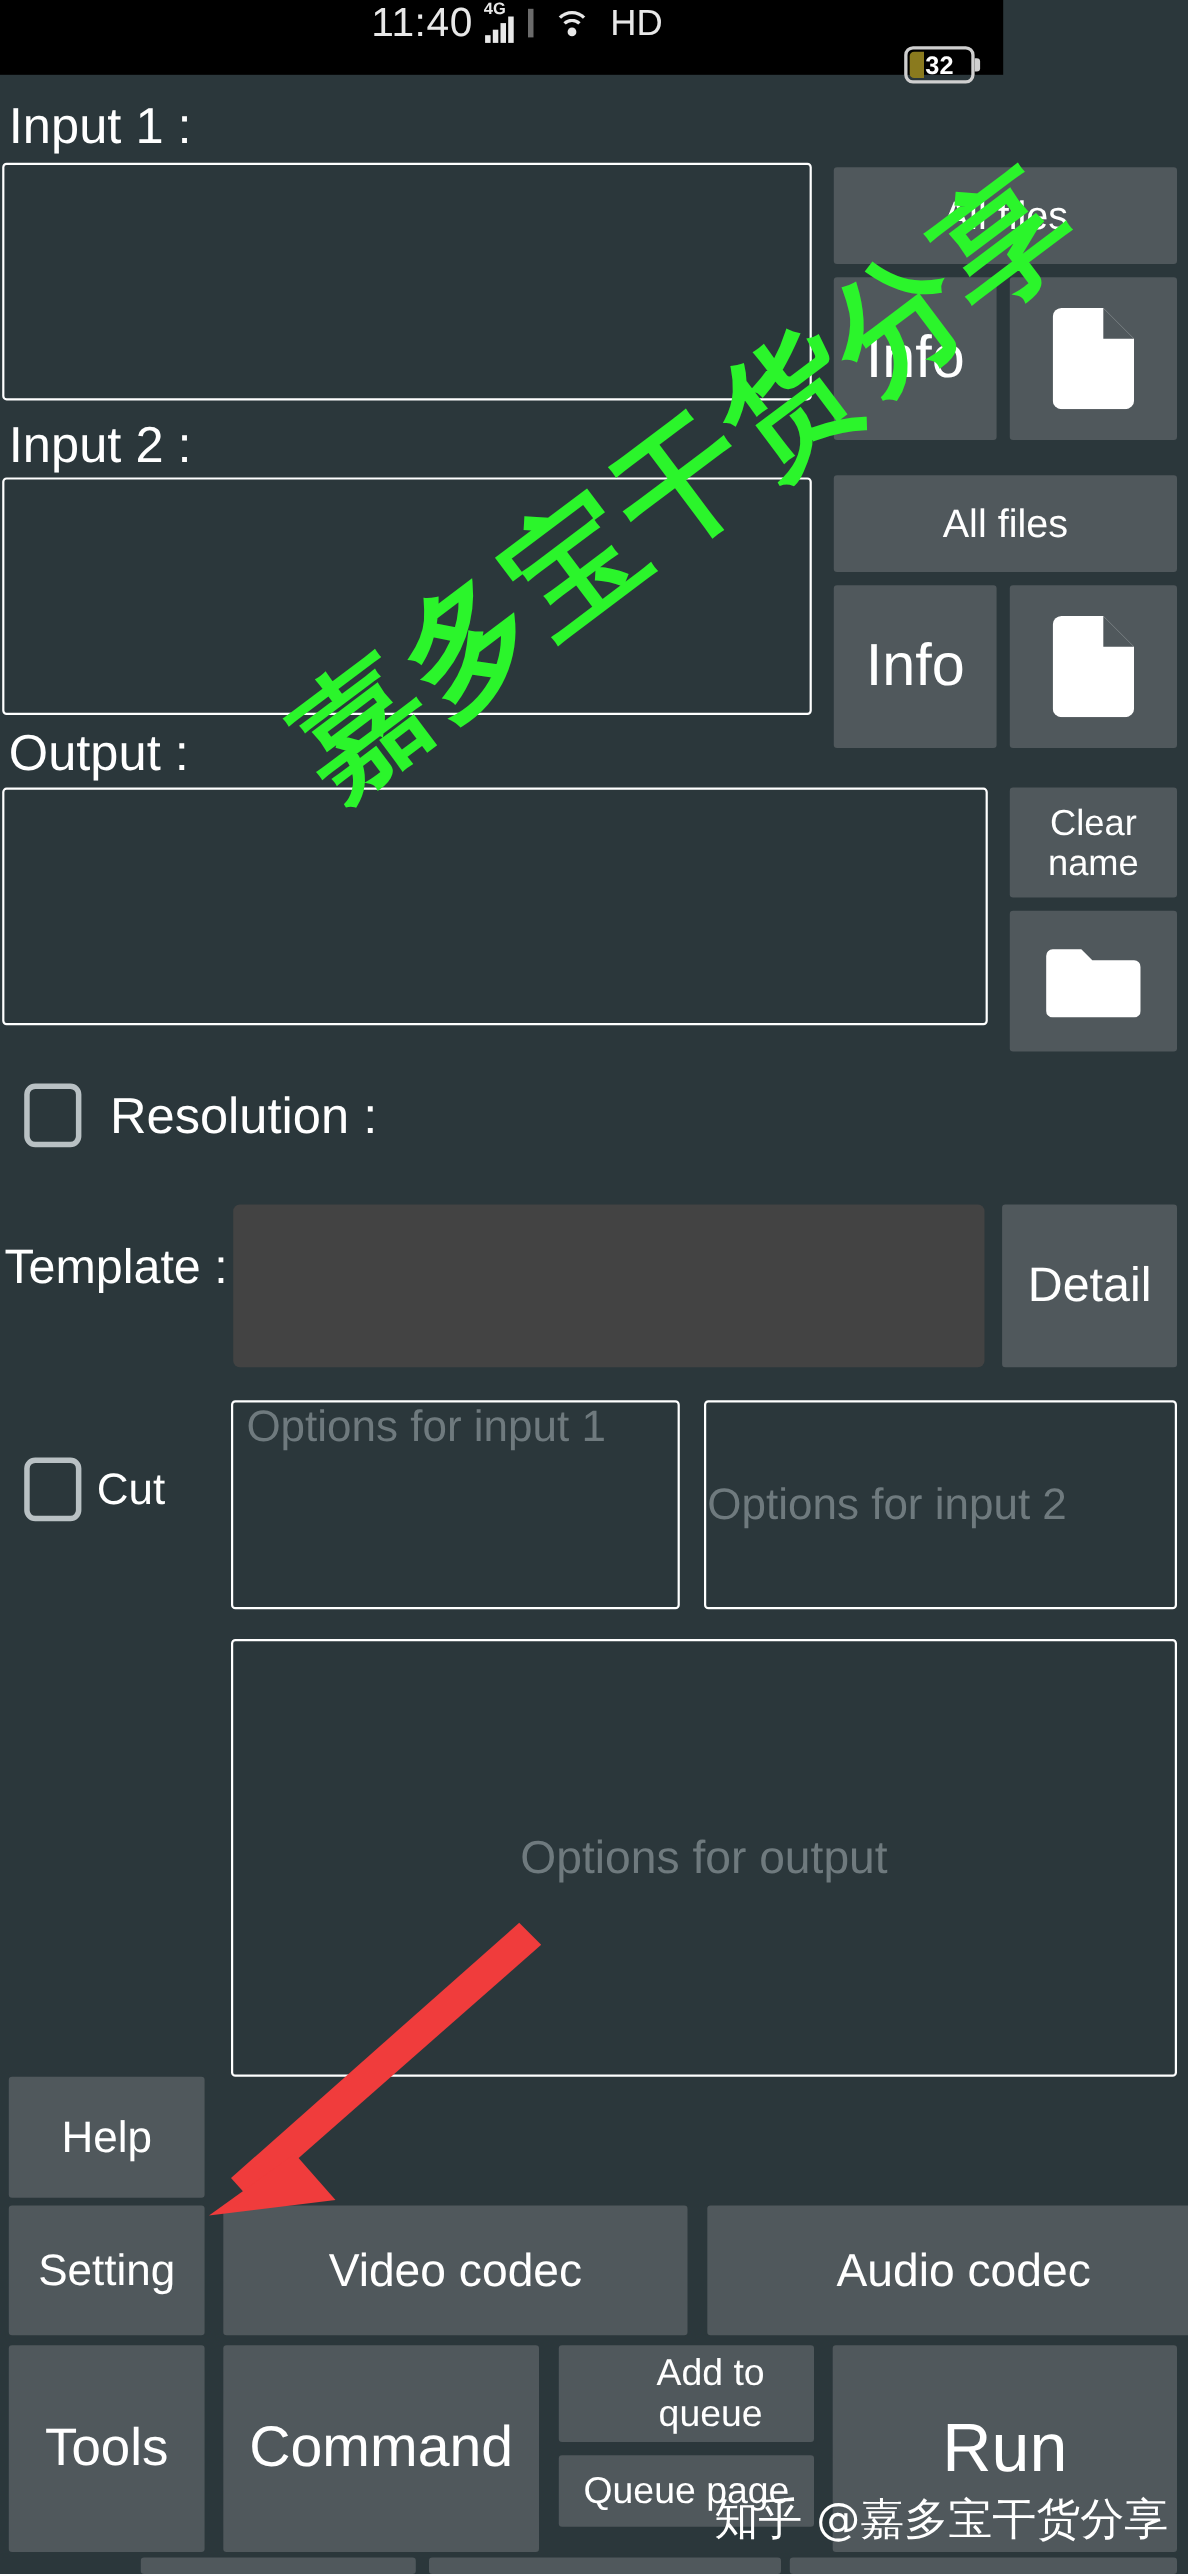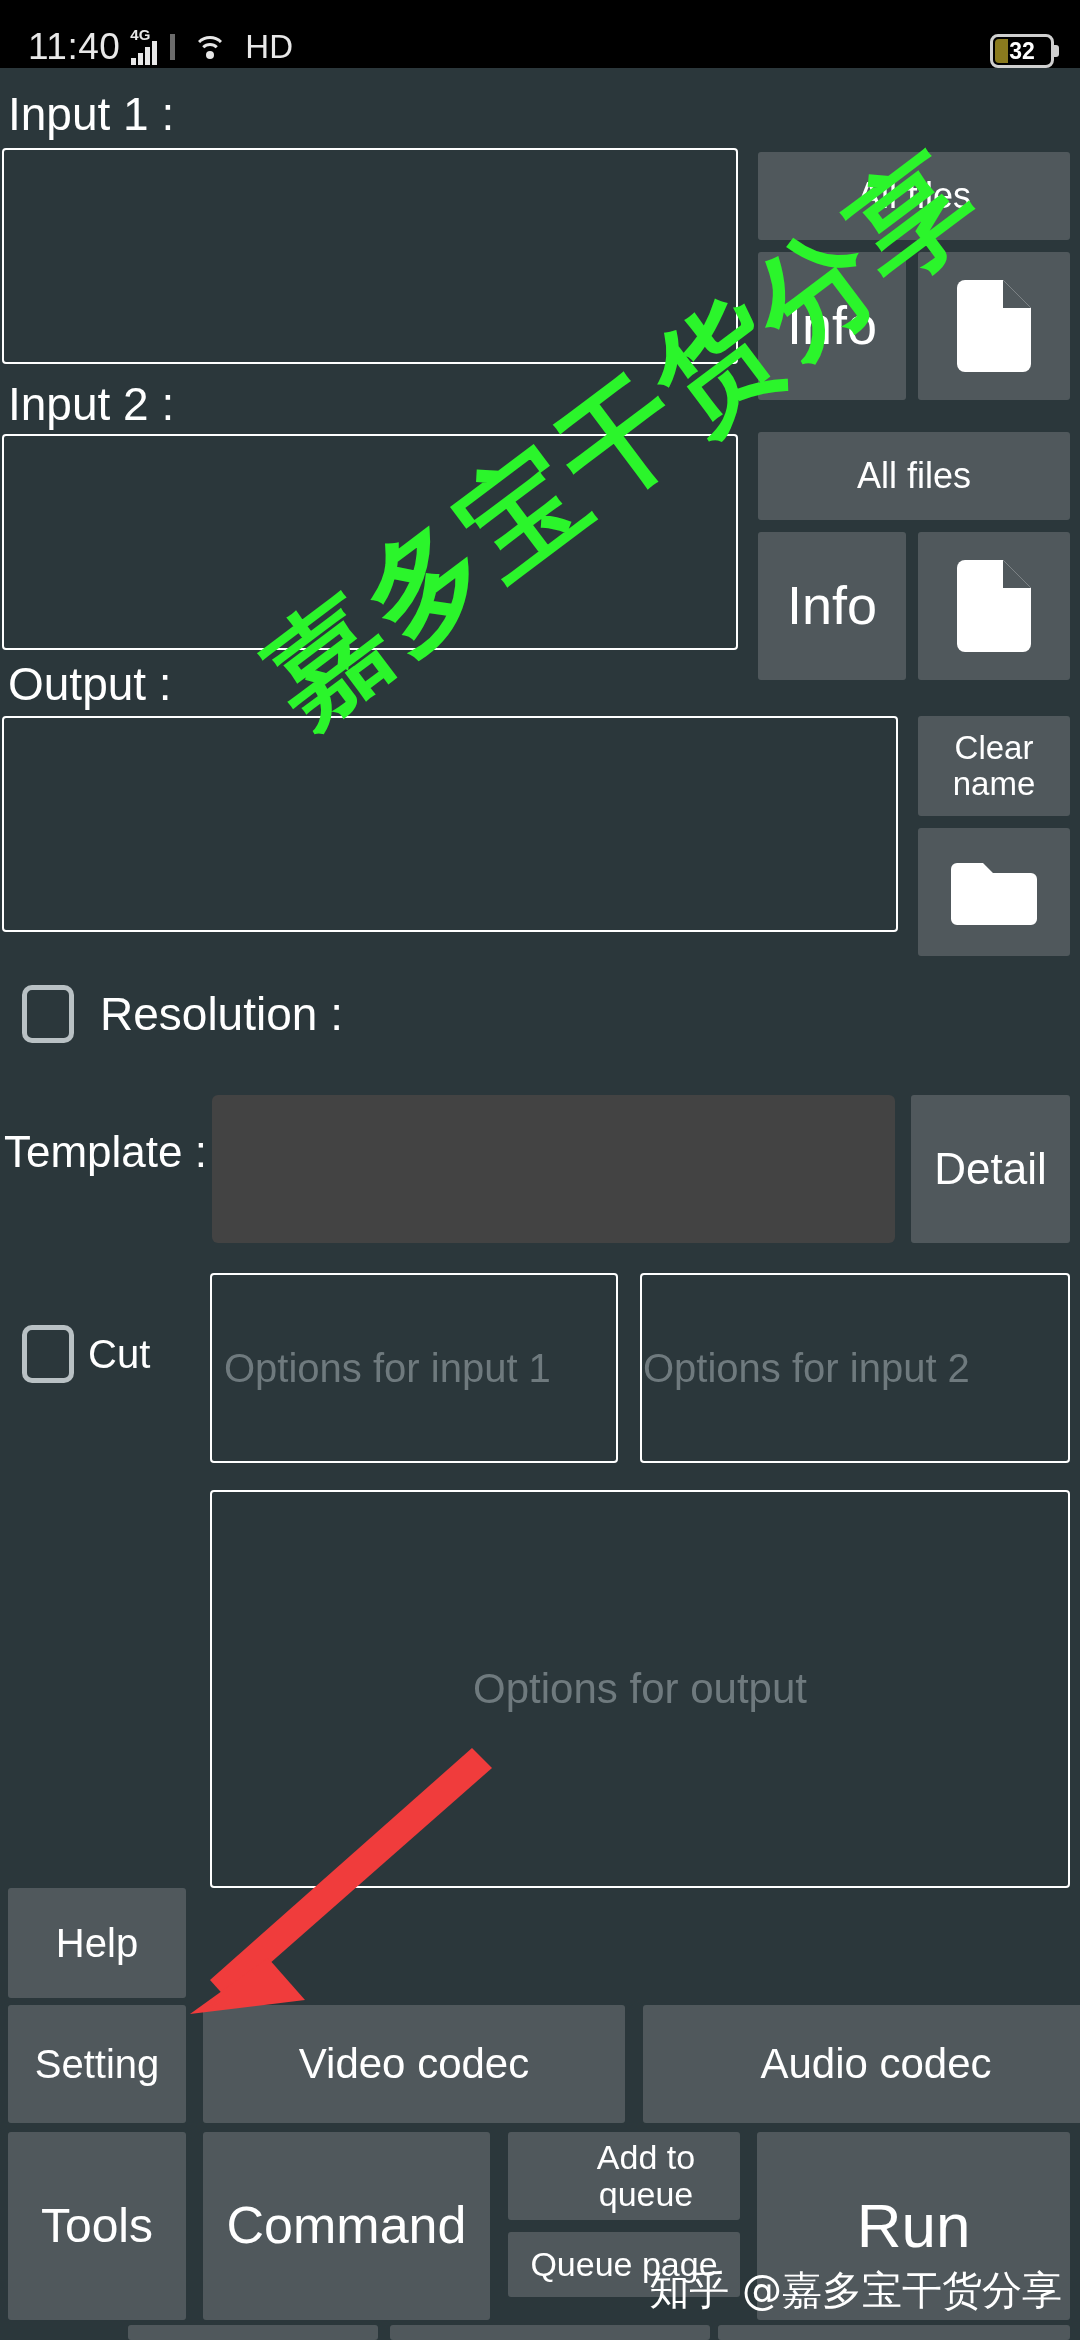--- a/index.html
+++ b/index.html
@@ -6,23 +6,23 @@
   html, body {
     width:1080px; height:2340px;
     background:#2b373b;
     font-family:"Liberation Sans", sans-serif;
     overflow:hidden;
   }
   #screen { position:relative; width:1080px; height:2340px; background:#2b373b; }
 
   
   .statusbar {
-    position:absolute; left:0; top:0; width:1080px; height:68px;
+    position:absolute; left:0; top:0; width:912px; height:68px;
     background:#000; color:#e8e8e8;
-    display:flex; align-items:flex-end;
+    display:flex; align-items:center;flex-direction:column;
   }
   .sb-left { display:flex; align-items:center; gap:10px; padding-left:28px; }
   .sb-time { font-size:37px; letter-spacing:.5px; }
   .sig-wrap { display:flex; align-items:flex-end; gap:2px; position:relative; }
   .sig-4g {
     position:absolute; left:0; top:-2px;
     font-size:15px; font-weight:bold; line-height:1;
   }
   .bars { display:flex; align-items:flex-end; gap:2px; margin-left:1px; padding-top:12px; }
   .bars i { display:block; width:5px; background:#e8e8e8; }
@@ -117,21 +117,21 @@
     position:absolute; left:212px; top:1095px; width:683px; height:148px;
     background:#434343; border-radius:6px;
   }
   #detail-btn { position:absolute; left:911px; top:1095px; width:159px; height:148px; font-size:44px; }
 
   
   #cut-row { position:absolute; left:22px; top:1325px; display:flex; align-items:center; gap:14px; }
   #cut-row .lbl { font-size:40px; }
   #opt-in1 {
     position:absolute; left:210px; top:1273px; width:408px; height:190px;
-    display:flex; align-items:center; padding-left:12px;
+    display:flex; padding-left:12px;
   }
   #opt-in2 {
     position:absolute; left:640px; top:1273px; width:430px; height:190px;
     display:flex; align-items:center; padding-left:1px;
   }
   #opt-out {
     position:absolute; left:210px; top:1490px; width:860px; height:398px;
     display:flex; align-items:center; justify-content:center;
   }
   #opt-out .ph { font-size:42px; }

